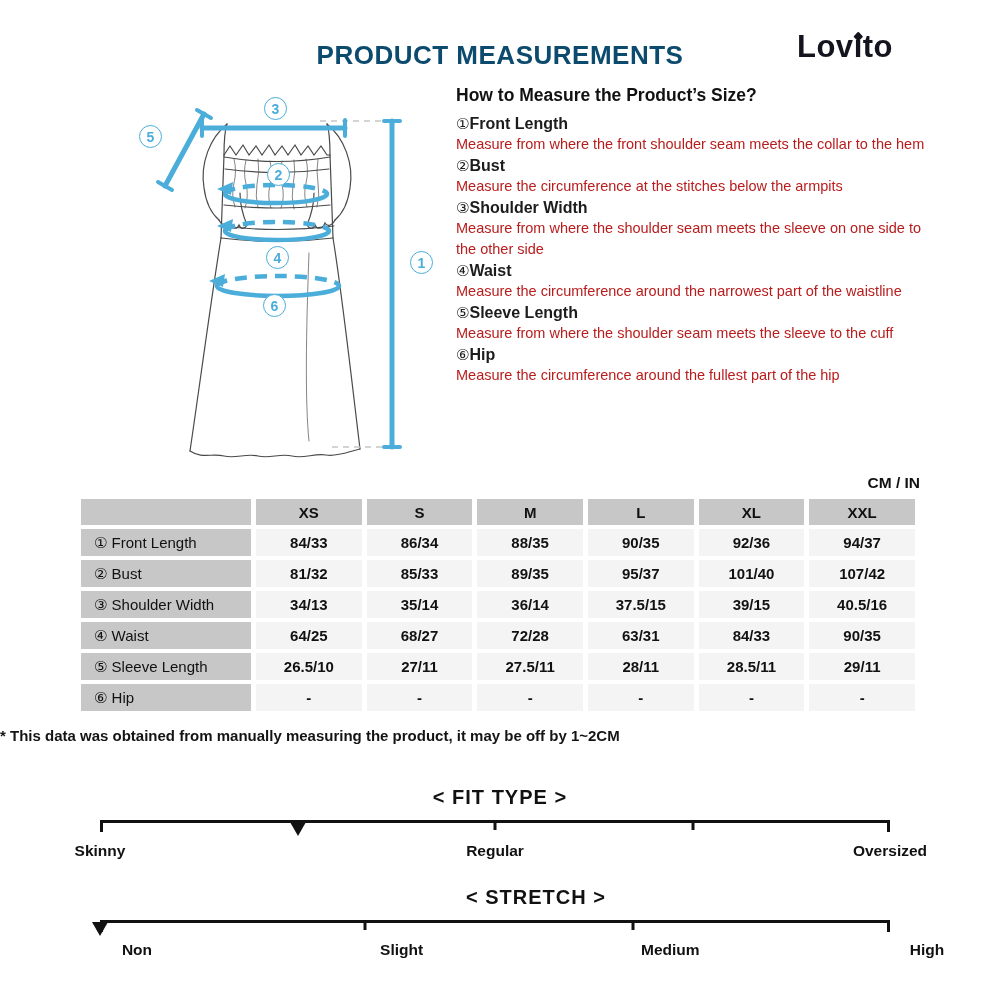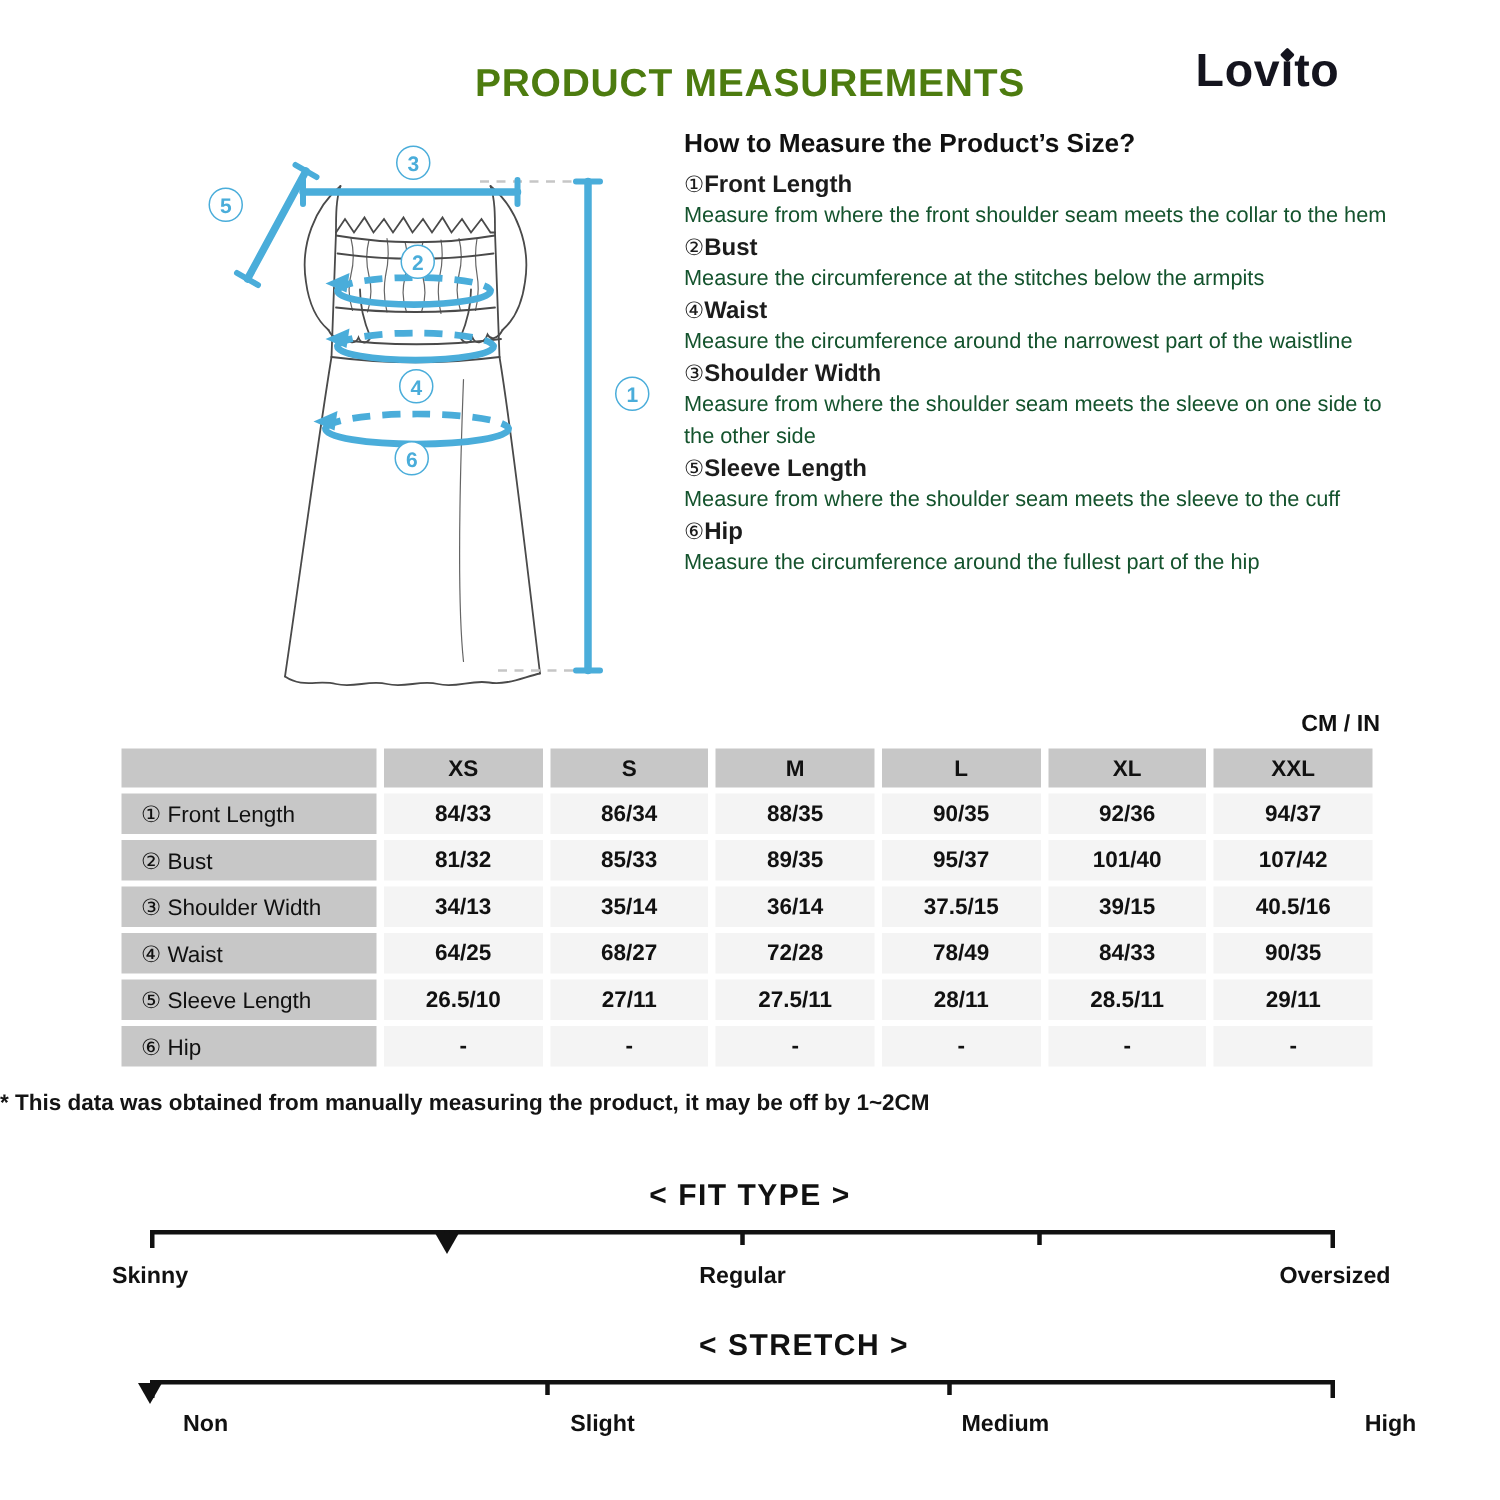--- a/index.html
+++ b/index.html
@@ -2,33 +2,33 @@
 <html><head>
 <meta charset="utf-8">
 <style>
   * { margin:0; padding:0; box-sizing:border-box; }
   html,body { width:1000px; height:1000px; background:#fff;
     font-family:"Liberation Sans","DejaVu Sans",sans-serif; color:#111; }
   .page { position:relative; width:1000px; height:1000px; background:#fff; overflow:hidden; }
 
   
   .title { position:absolute; top:40px; left:0; width:1000px; text-align:center;
-    font-size:26px; font-weight:bold; letter-spacing:.5px; color:#4d7c0f; }
+    font-size:26px; font-weight:bold; letter-spacing:.5px; color:#0c4a6e; }
   .logo { position:absolute; top:30px; left:797px; font-size:31px; font-weight:bold;
     letter-spacing:.5px; line-height:34px; color:#14141e; }
   .logo-i { position:relative; display:inline-block; }
   .logo-i::after { content:""; position:absolute; left:1px; top:3px; width:6.5px; height:6.5px;
     background:#14141e; transform:rotate(45deg); border-radius:1px; }
 
   
   .howto-heading { position:absolute; left:456px; top:85px; font-size:17.5px; font-weight:bold; }
   .howto { position:absolute; left:456px; top:113px; width:474px; }
   .hitem-title { font-size:16px; font-weight:bold; line-height:21px; color:#1c1c1c; }
   .hitem-title .num { font-size:15px; font-weight:normal; }
-  .hitem-desc { font-size:14.5px; line-height:21px; color:#14532d; }
+  .hitem-desc { font-size:14.5px; line-height:21px; color:#b91c1c; }
 
   
   .diagram { position:absolute; left:112px; top:93px; width:340px; height:380px; }
   .diagram svg { position:absolute; left:0; top:0; }
   .marker { position:absolute; width:23px; height:23px; border:1.6px solid #4aadda;
     border-radius:50%; background:#fff; color:#4aadda; font-size:14px; font-weight:bold;
     display:flex; align-items:center; justify-content:center; }
   .m1 { left:298px; top:158px; } .m2 { left:155px; top:70px; } .m3 { left:152px; top:4px; }
   .m4 { left:154px; top:153px; } .m5 { left:27px; top:32px; } .m6 { left:151px; top:201px; }
 
@@ -158,26 +158,26 @@
   <div class="howto">
     <div class="hitem">
       <div class="hitem-title"><span class="num">①</span><span>Front Length</span></div>
       <div class="hitem-desc">Measure from where the front shoulder seam meets the collar to the hem</div>
     </div>
     <div class="hitem">
       <div class="hitem-title"><span class="num">②</span><span>Bust</span></div>
       <div class="hitem-desc">Measure the circumference at the stitches below the armpits</div>
     </div>
     <div class="hitem">
+      <div class="hitem-title"><span class="num">③</span><span>Shoulder Width</span></div>
+      <div class="hitem-desc">Measure from where the shoulder seam meets the sleeve on one side to the other side</div>
+    </div>
+    <div class="hitem">
       <div class="hitem-title"><span class="num">④</span><span>Waist</span></div>
       <div class="hitem-desc">Measure the circumference around the narrowest part of the waistline</div>
-    </div>
-    <div class="hitem">
-      <div class="hitem-title"><span class="num">③</span><span>Shoulder Width</span></div>
-      <div class="hitem-desc">Measure from where the shoulder seam meets the sleeve on one side to the other side</div>
     </div>
     <div class="hitem">
       <div class="hitem-title"><span class="num">⑤</span><span>Sleeve Length</span></div>
       <div class="hitem-desc">Measure from where the shoulder seam meets the sleeve to the cuff</div>
     </div>
     <div class="hitem">
       <div class="hitem-title"><span class="num">⑥</span><span>Hip</span></div>
       <div class="hitem-desc">Measure the circumference around the fullest part of the hip</div>
     </div>
   </div>
@@ -231,21 +231,21 @@
         <td class="val">36/14</td>
         <td class="val">37.5/15</td>
         <td class="val">39/15</td>
         <td class="val">40.5/16</td>
       </tr>
       <tr>
         <td class="rowlab">④ Waist</td>
         <td class="val">64/25</td>
         <td class="val">68/27</td>
         <td class="val">72/28</td>
-        <td class="val">78/49</td>
+        <td class="val">63/31</td>
         <td class="val">84/33</td>
         <td class="val">90/35</td>
       </tr>
       <tr>
         <td class="rowlab">⑤ Sleeve Length</td>
         <td class="val">26.5/10</td>
         <td class="val">27/11</td>
         <td class="val">27.5/11</td>
         <td class="val">28/11</td>
         <td class="val">28.5/11</td>

